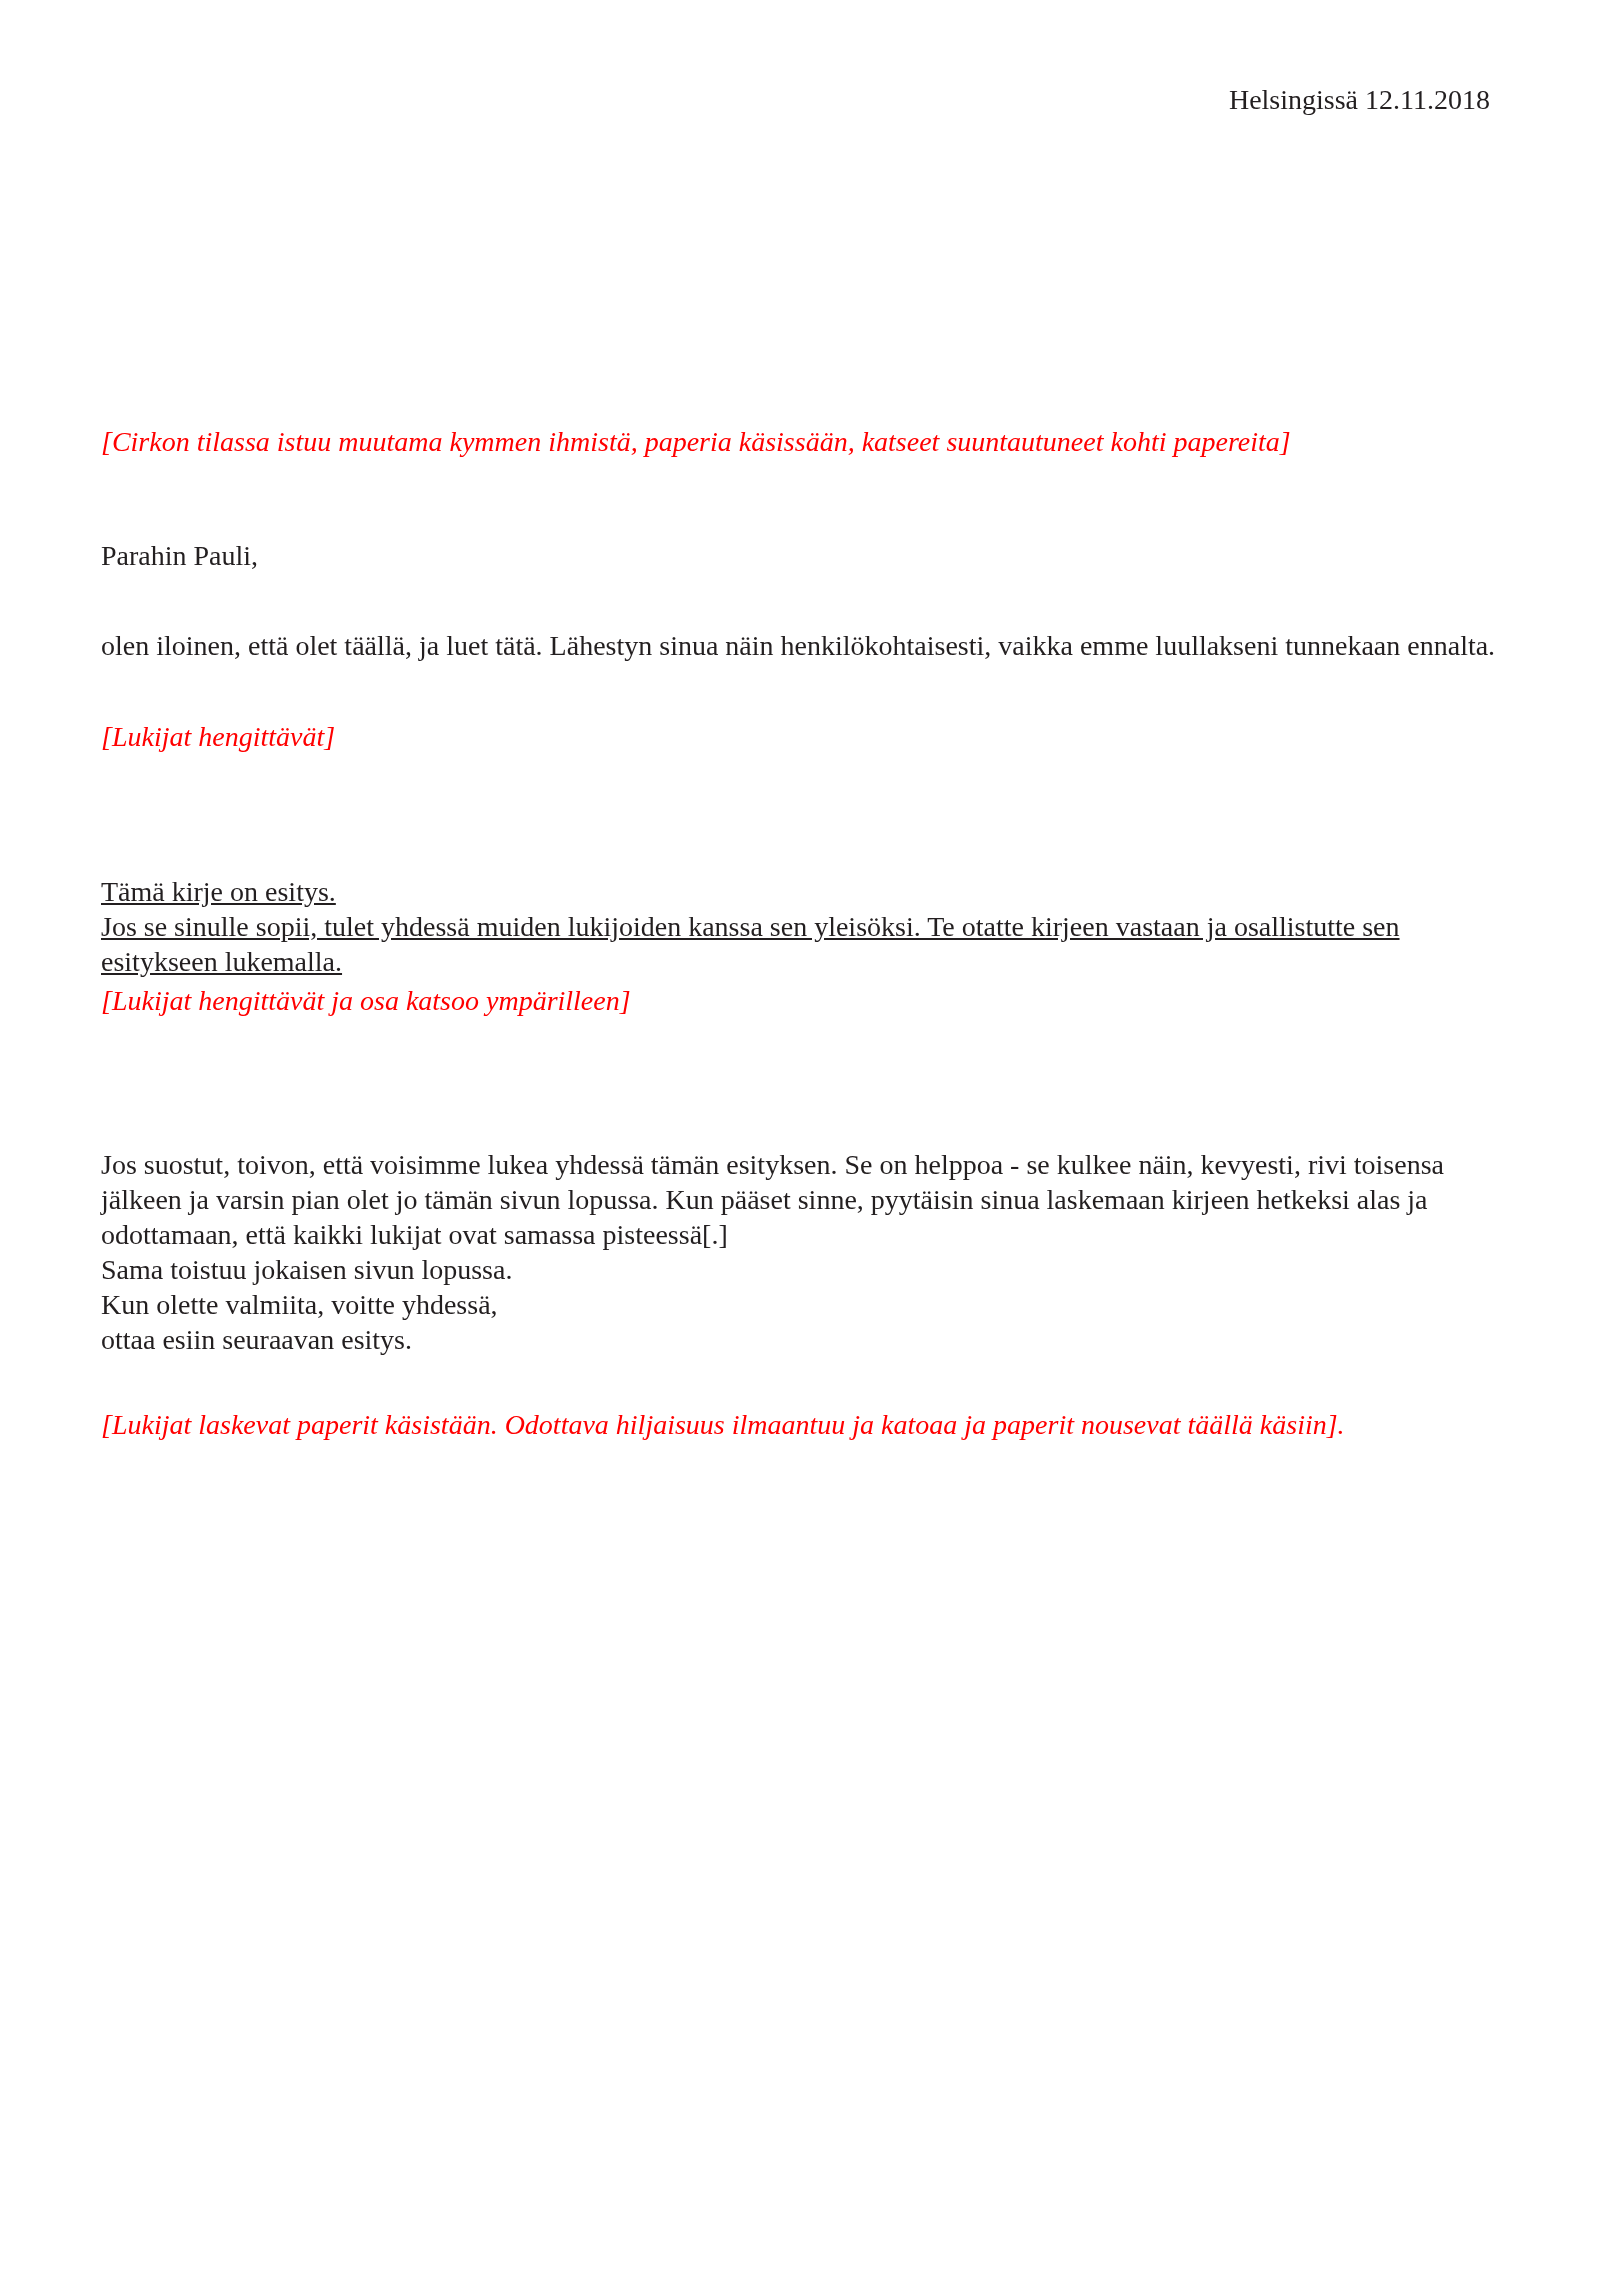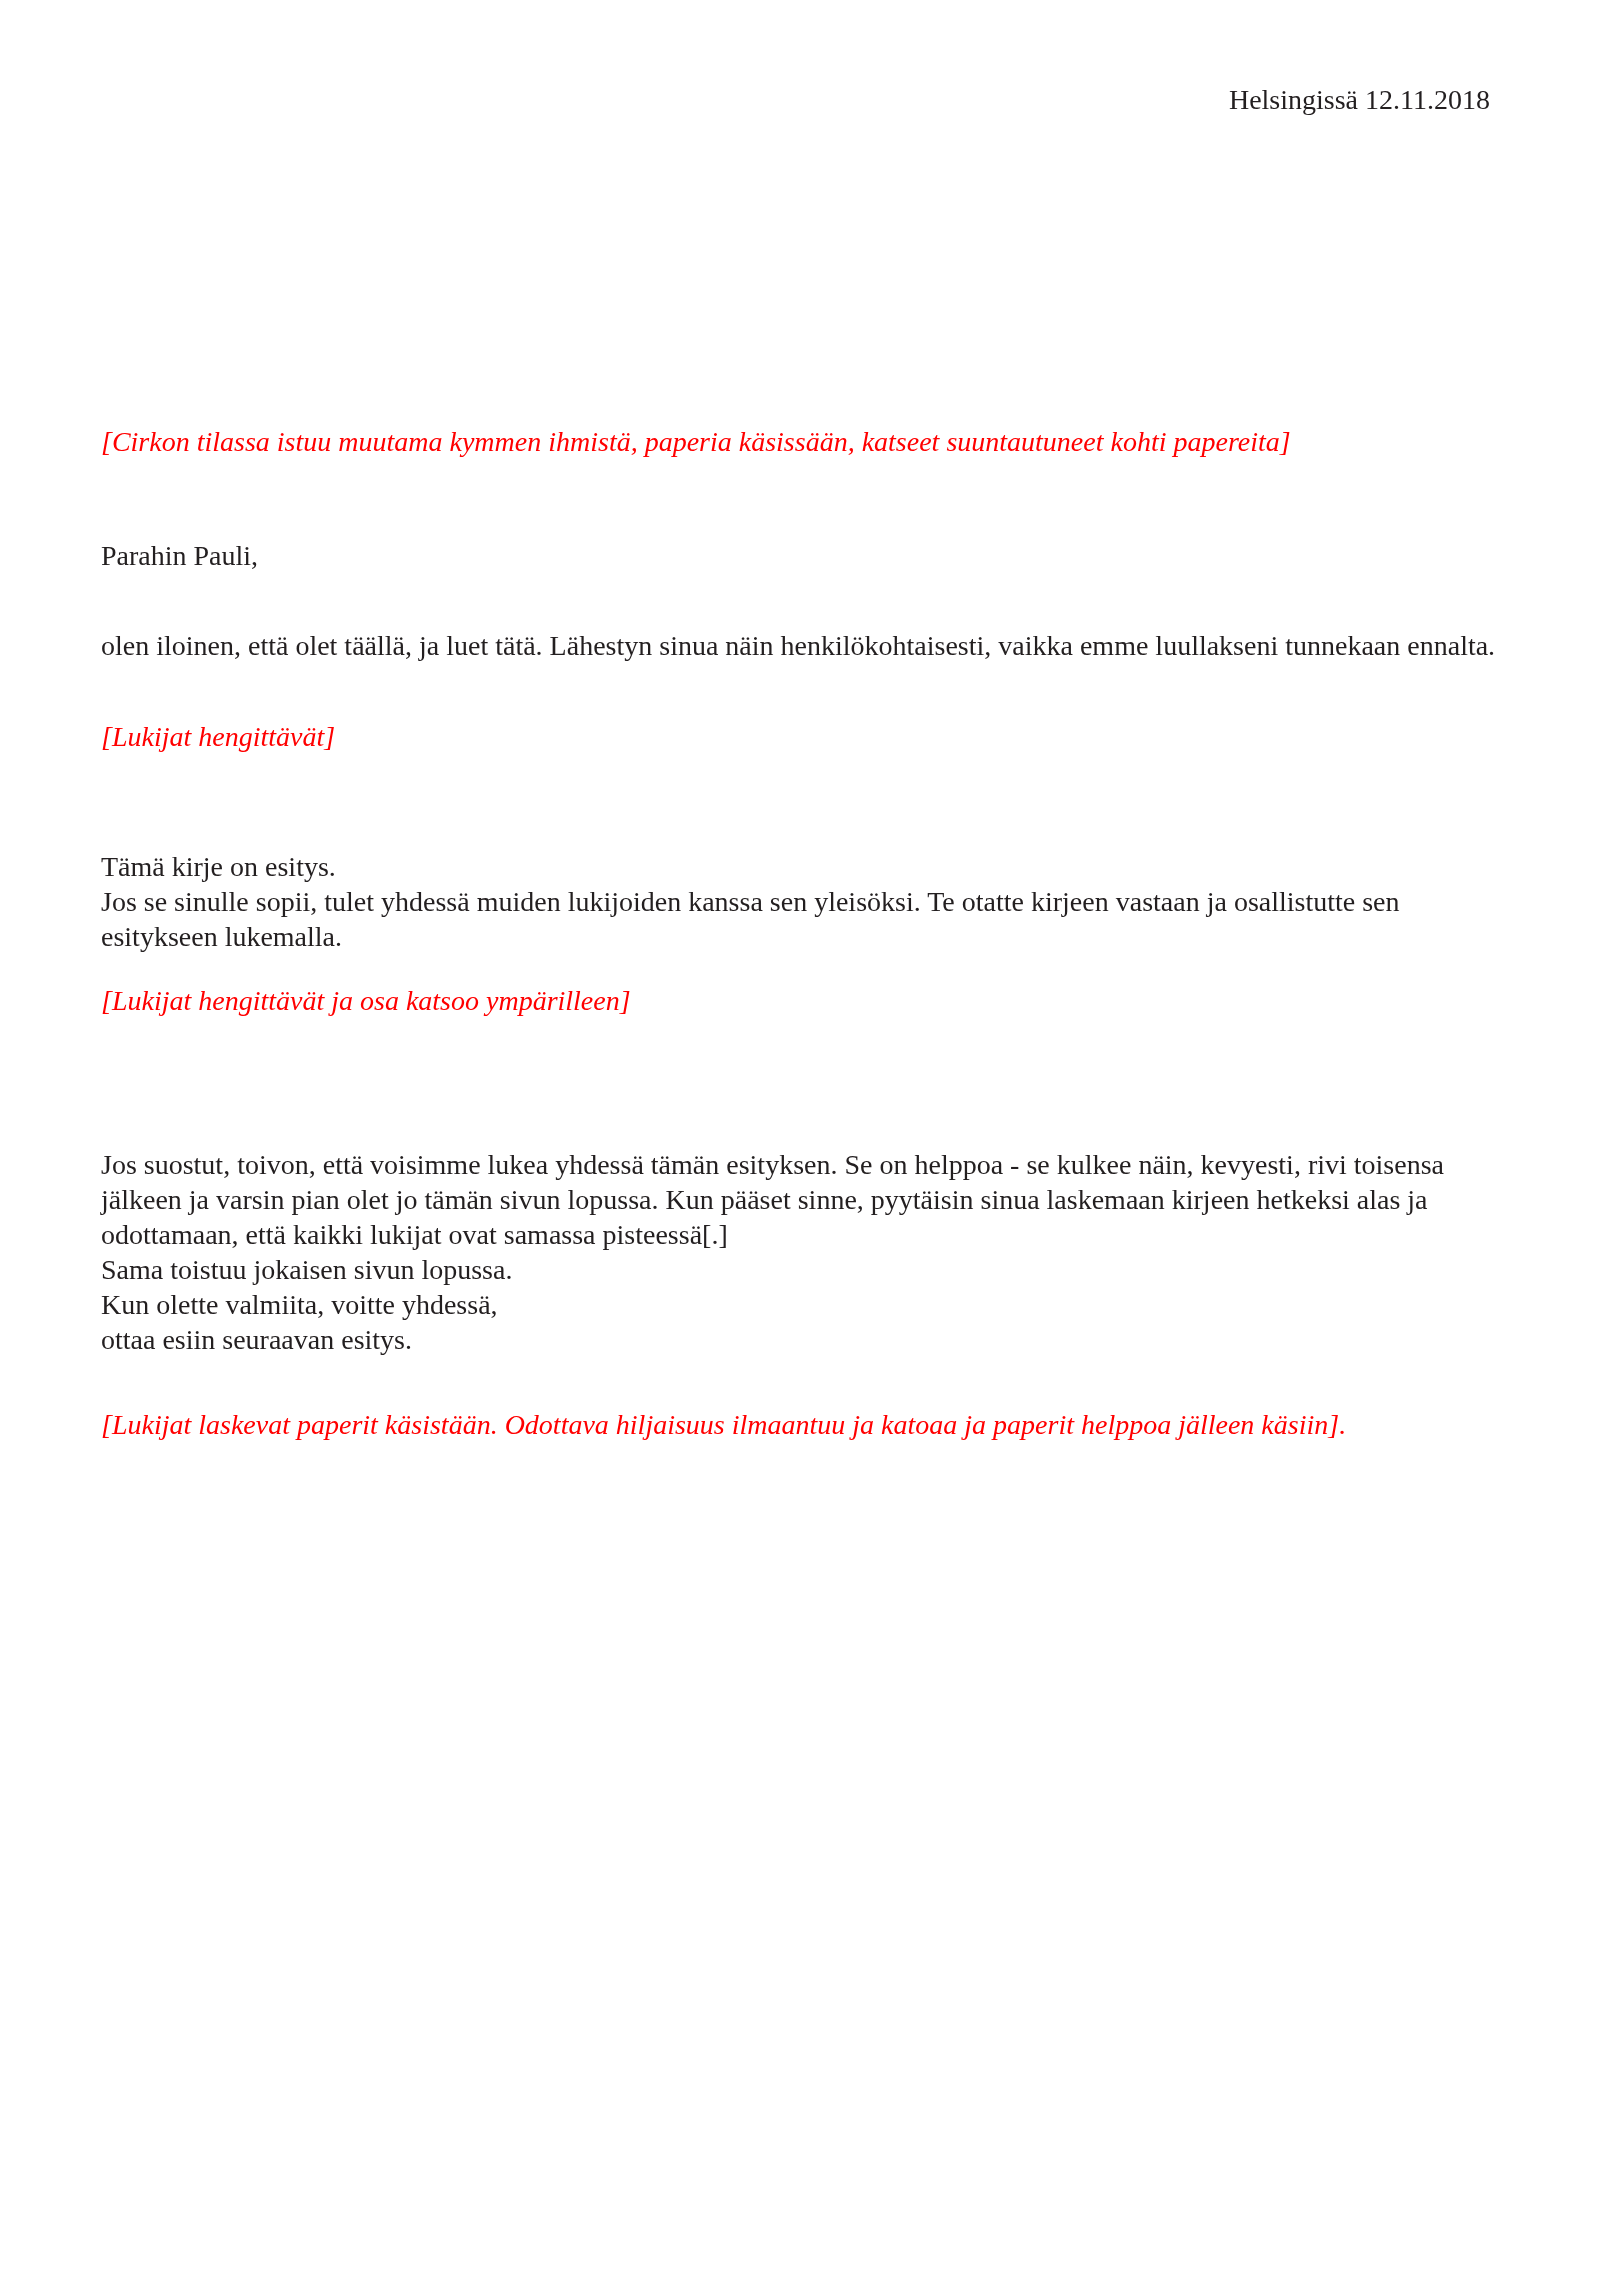--- a/index.html
+++ b/index.html
@@ -48,30 +48,30 @@
   <div class="date-line">Helsingissä 12.11.2018</div>
 
   <div class="abs red" style="top:424px;">[Cirkon tilassa istuu muutama kymmen ihmistä, paperia käsissään, katseet suuntautuneet kohti papereita]</div>
 
   <div class="abs" style="top:538px;">Parahin Pauli,</div>
 
   <div class="abs" style="top:628px;">olen iloinen, että olet täällä, ja luet tätä. Lähestyn sinua näin henkilökohtaisesti, vaikka emme luullakseni tunnekaan ennalta.</div>
 
   <div class="abs red" style="top:719px;">[Lukijat hengittävät]</div>
 
-  <div class="abs" style="top:849px;">
+  <div class="abs" style="top:874px;text-decoration:underline;">
     <div class="para-line">Tämä kirje on esitys.</div>
     <div class="para-line">Jos se sinulle sopii, tulet yhdessä muiden lukijoiden kanssa sen yleisöksi. Te otatte kirjeen vastaan ja osallistutte sen esitykseen lukemalla.</div>
   </div>
 
   <div class="abs red" style="top:983px;font-style:italic;">[Lukijat hengittävät ja osa katsoo ympärilleen]</div>
 
   <div class="abs" style="top:1147px;">
     <div class="para-line">Jos suostut, toivon, että voisimme lukea yhdessä tämän esityksen. Se on helppoa - se kulkee näin, kevyesti, rivi toisensa jälkeen ja varsin pian olet jo tämän sivun lopussa. Kun pääset sinne, pyytäisin sinua laskemaan kirjeen hetkeksi alas ja odottamaan, että kaikki lukijat ovat samassa pisteessä[.]</div>
     <div class="para-line">Sama toistuu jokaisen sivun lopussa.</div>
     <div class="para-line">Kun olette valmiita, voitte yhdessä,</div>
     <div class="para-line">ottaa esiin seuraavan esitys.</div>
   </div>
 
-  <div class="abs red" style="top:1407px;">[Lukijat laskevat paperit käsistään. Odottava hiljaisuus ilmaantuu ja katoaa ja paperit helppoa jälleen käsiin].</div>
+  <div class="abs red" style="top:1407px;">[Lukijat laskevat paperit käsistään. Odottava hiljaisuus ilmaantuu ja katoaa ja paperit nousevat täällä käsiin].</div>
 
 </div>
 
 
 </body></html>

